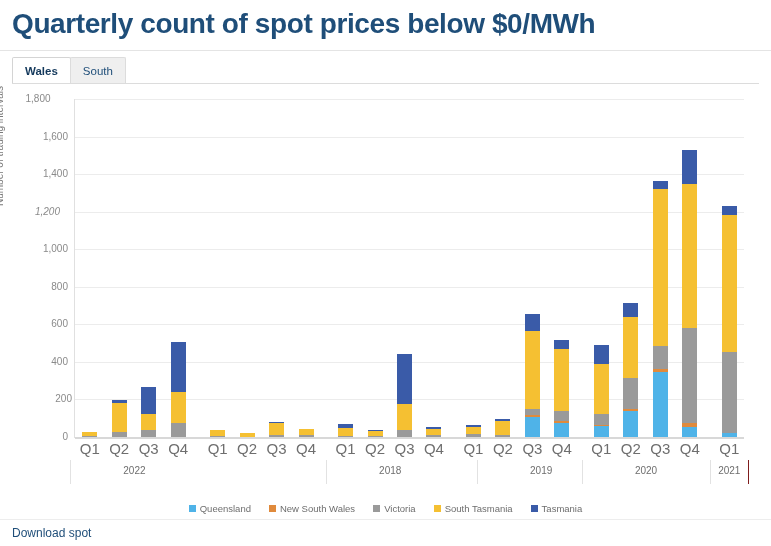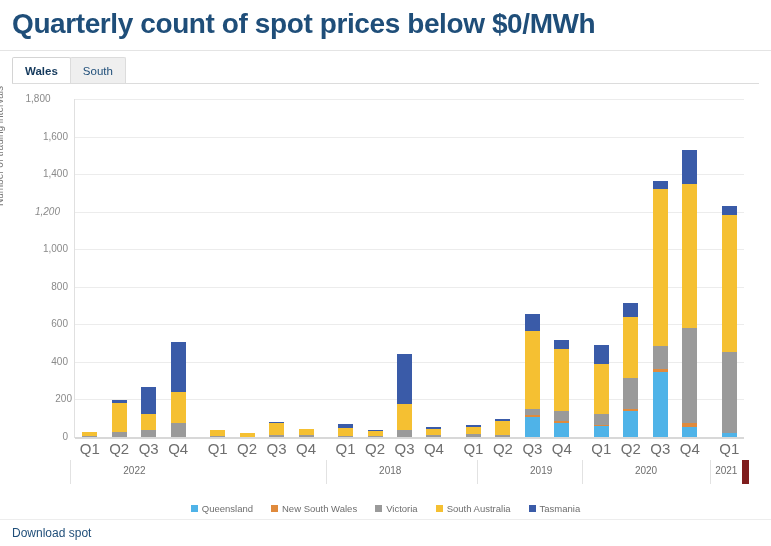--- a/index.html
+++ b/index.html
@@ -129,21 +129,21 @@
     position:absolute;
     top:0;
     text-align:center;
     font-size:10px;
     color:#6e6e6e;
     border-left:1px solid #e2e2e2;
     height:24px;
     line-height:22px;
     box-sizing:border-box;
   }
-  .yeargroup.last { border-right:7px solid #7f1d1d; }
+  .yeargroup.last { border-right:1px solid #7f1d1d; }
   .xaxis-rule {
     position:absolute;
     left:75px; top:350px;
     width:669px; height:1px;
     background:#d8d8d8;
   }
   
   #legend {
     position:absolute;
     left:0; top:503px;
@@ -371,21 +371,21 @@
     <div class="legend-item">
       <span class="legend-swatch" style="background: rgb(224, 138, 60);"></span>
       <span>New South Wales</span>
     </div>
     <div class="legend-item">
       <span class="legend-swatch" style="background: rgb(154, 154, 154);"></span>
       <span>Victoria</span>
     </div>
     <div class="legend-item">
       <span class="legend-swatch" style="background: rgb(245, 192, 50);"></span>
-      <span>South Australia</span>
+      <span>South Tasmania</span>
     </div>
     <div class="legend-item">
       <span class="legend-swatch" style="background: rgb(58, 91, 168);"></span>
       <span>Tasmania</span>
     </div>
   </div>
 
 <div class="footer-rule"></div>
 <a id="download-graph">Download spot</a>
 

